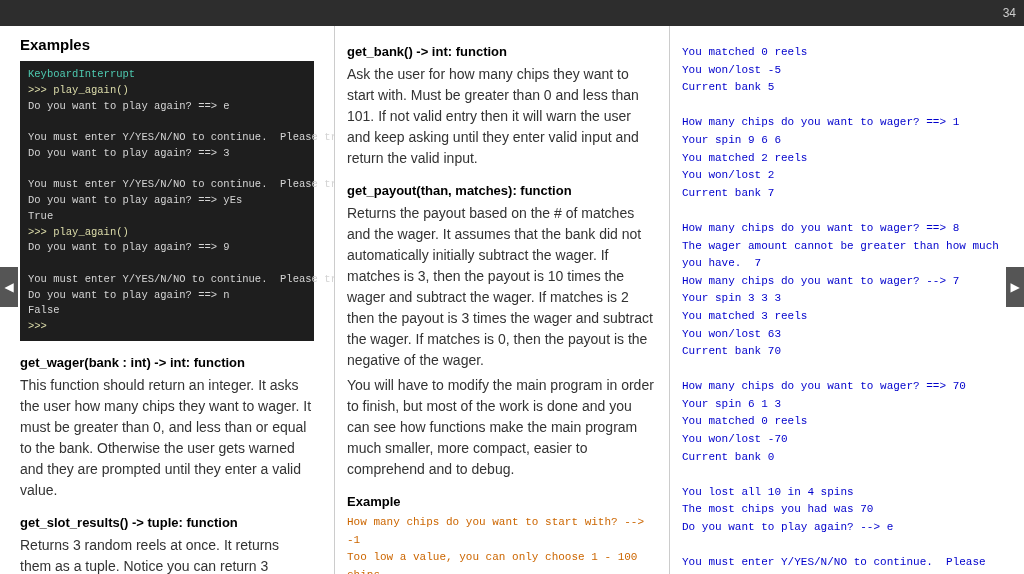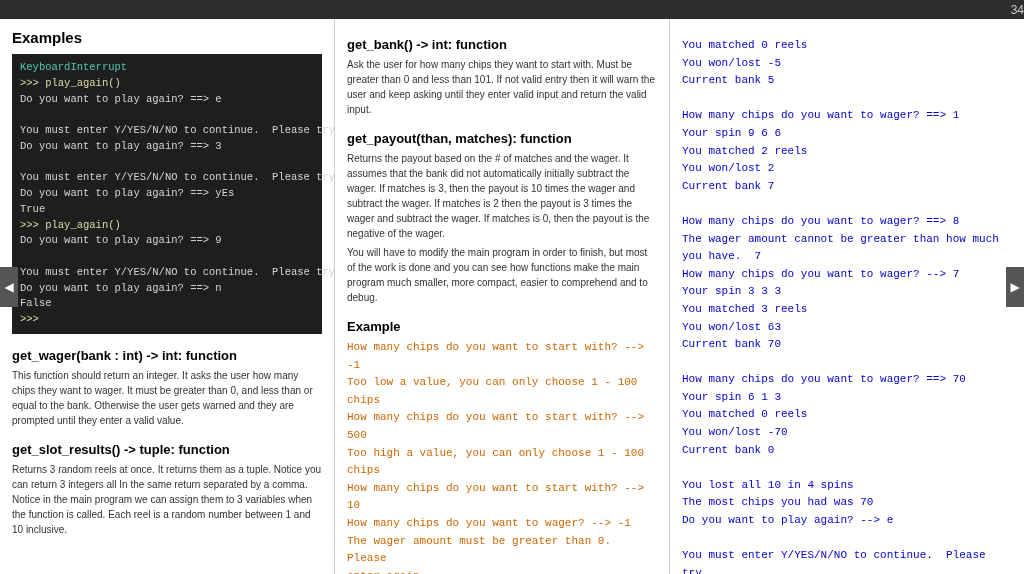--- a/index.html
+++ b/index.html
@@ -9,43 +9,43 @@
       background: #1e1e1e;
       color: #333;
       height: 574px;
       width: 1024px;
       overflow: hidden;
       display: flex;
       flex-direction: column;
     }
     .top-bar {
       background: #2d2d2d;
-      height: 19px;
+      height: 26px;
       display: flex;
       align-items: center;
       justify-content: flex-end;
-      padding: 0 0;
+      padding: 0 8px;
       color: #ccc;
       font-size: 12px;
       flex-shrink: 0;
     }
     .main-content {
       display: flex;
       flex: 1;
       overflow: hidden;
     }
     .panel {
       overflow-y: auto;
       height: 100%;
     }
     .panel-left {
       width: 335px;
       background: #fff;
       border-right: 1px solid #ccc;
-      padding: 10px 12px;
+      padding: 10px 20px;
       flex-shrink: 0;
     }
     .panel-middle {
       width: 335px;
       background: #fff;
       border-right: 1px solid #ccc;
       padding: 4px 12px;
       flex-shrink: 0;
     }
     .panel-right {
@@ -87,21 +87,21 @@
       color: #000;
     }
     h3.sub-title {
       font-size: 13px;
       font-weight: bold;
       margin-top: 14px;
       margin-bottom: 5px;
       color: #000;
     }
     p.desc {
-      font-size: 10px;
+      font-size: 14px;
       line-height: 1.5;
       color: #333;
       margin-bottom: 4px;
     }
     .code-block {
       background: #1e1e1e;
       color: #d4d4d4;
       font-family: 'Courier New', monospace;
       font-size: 10.5px;
       padding: 6px 8px;

